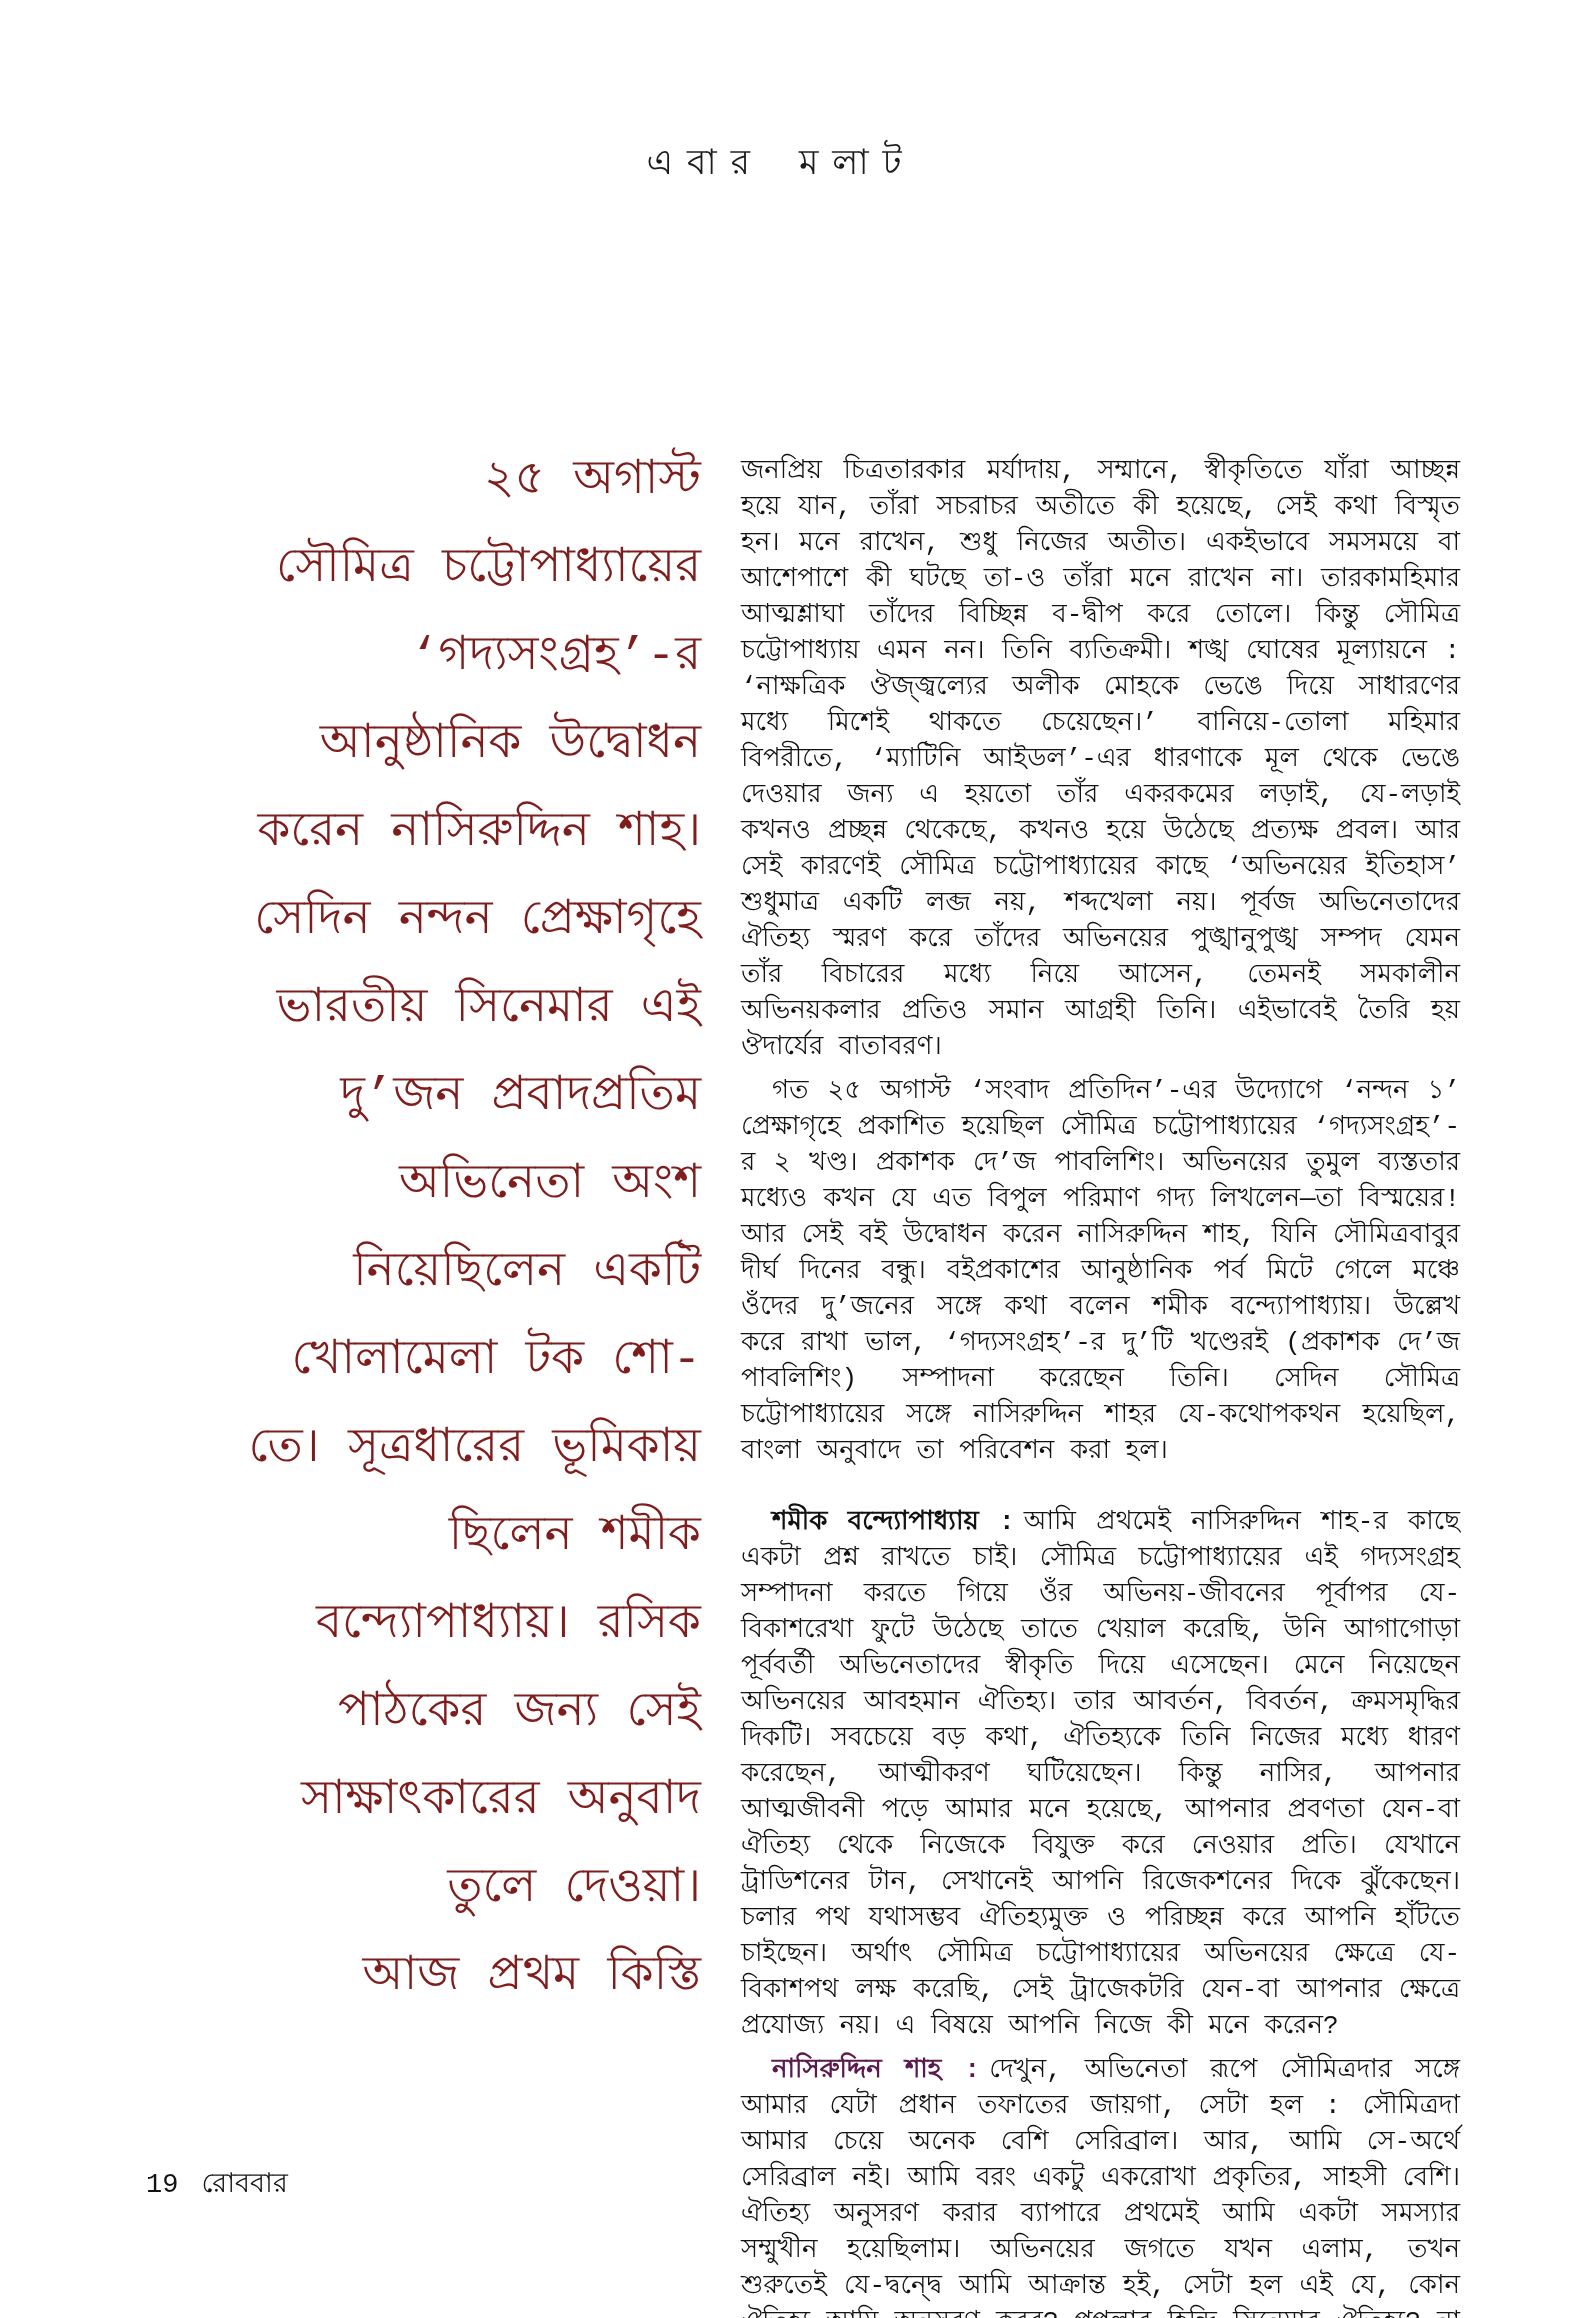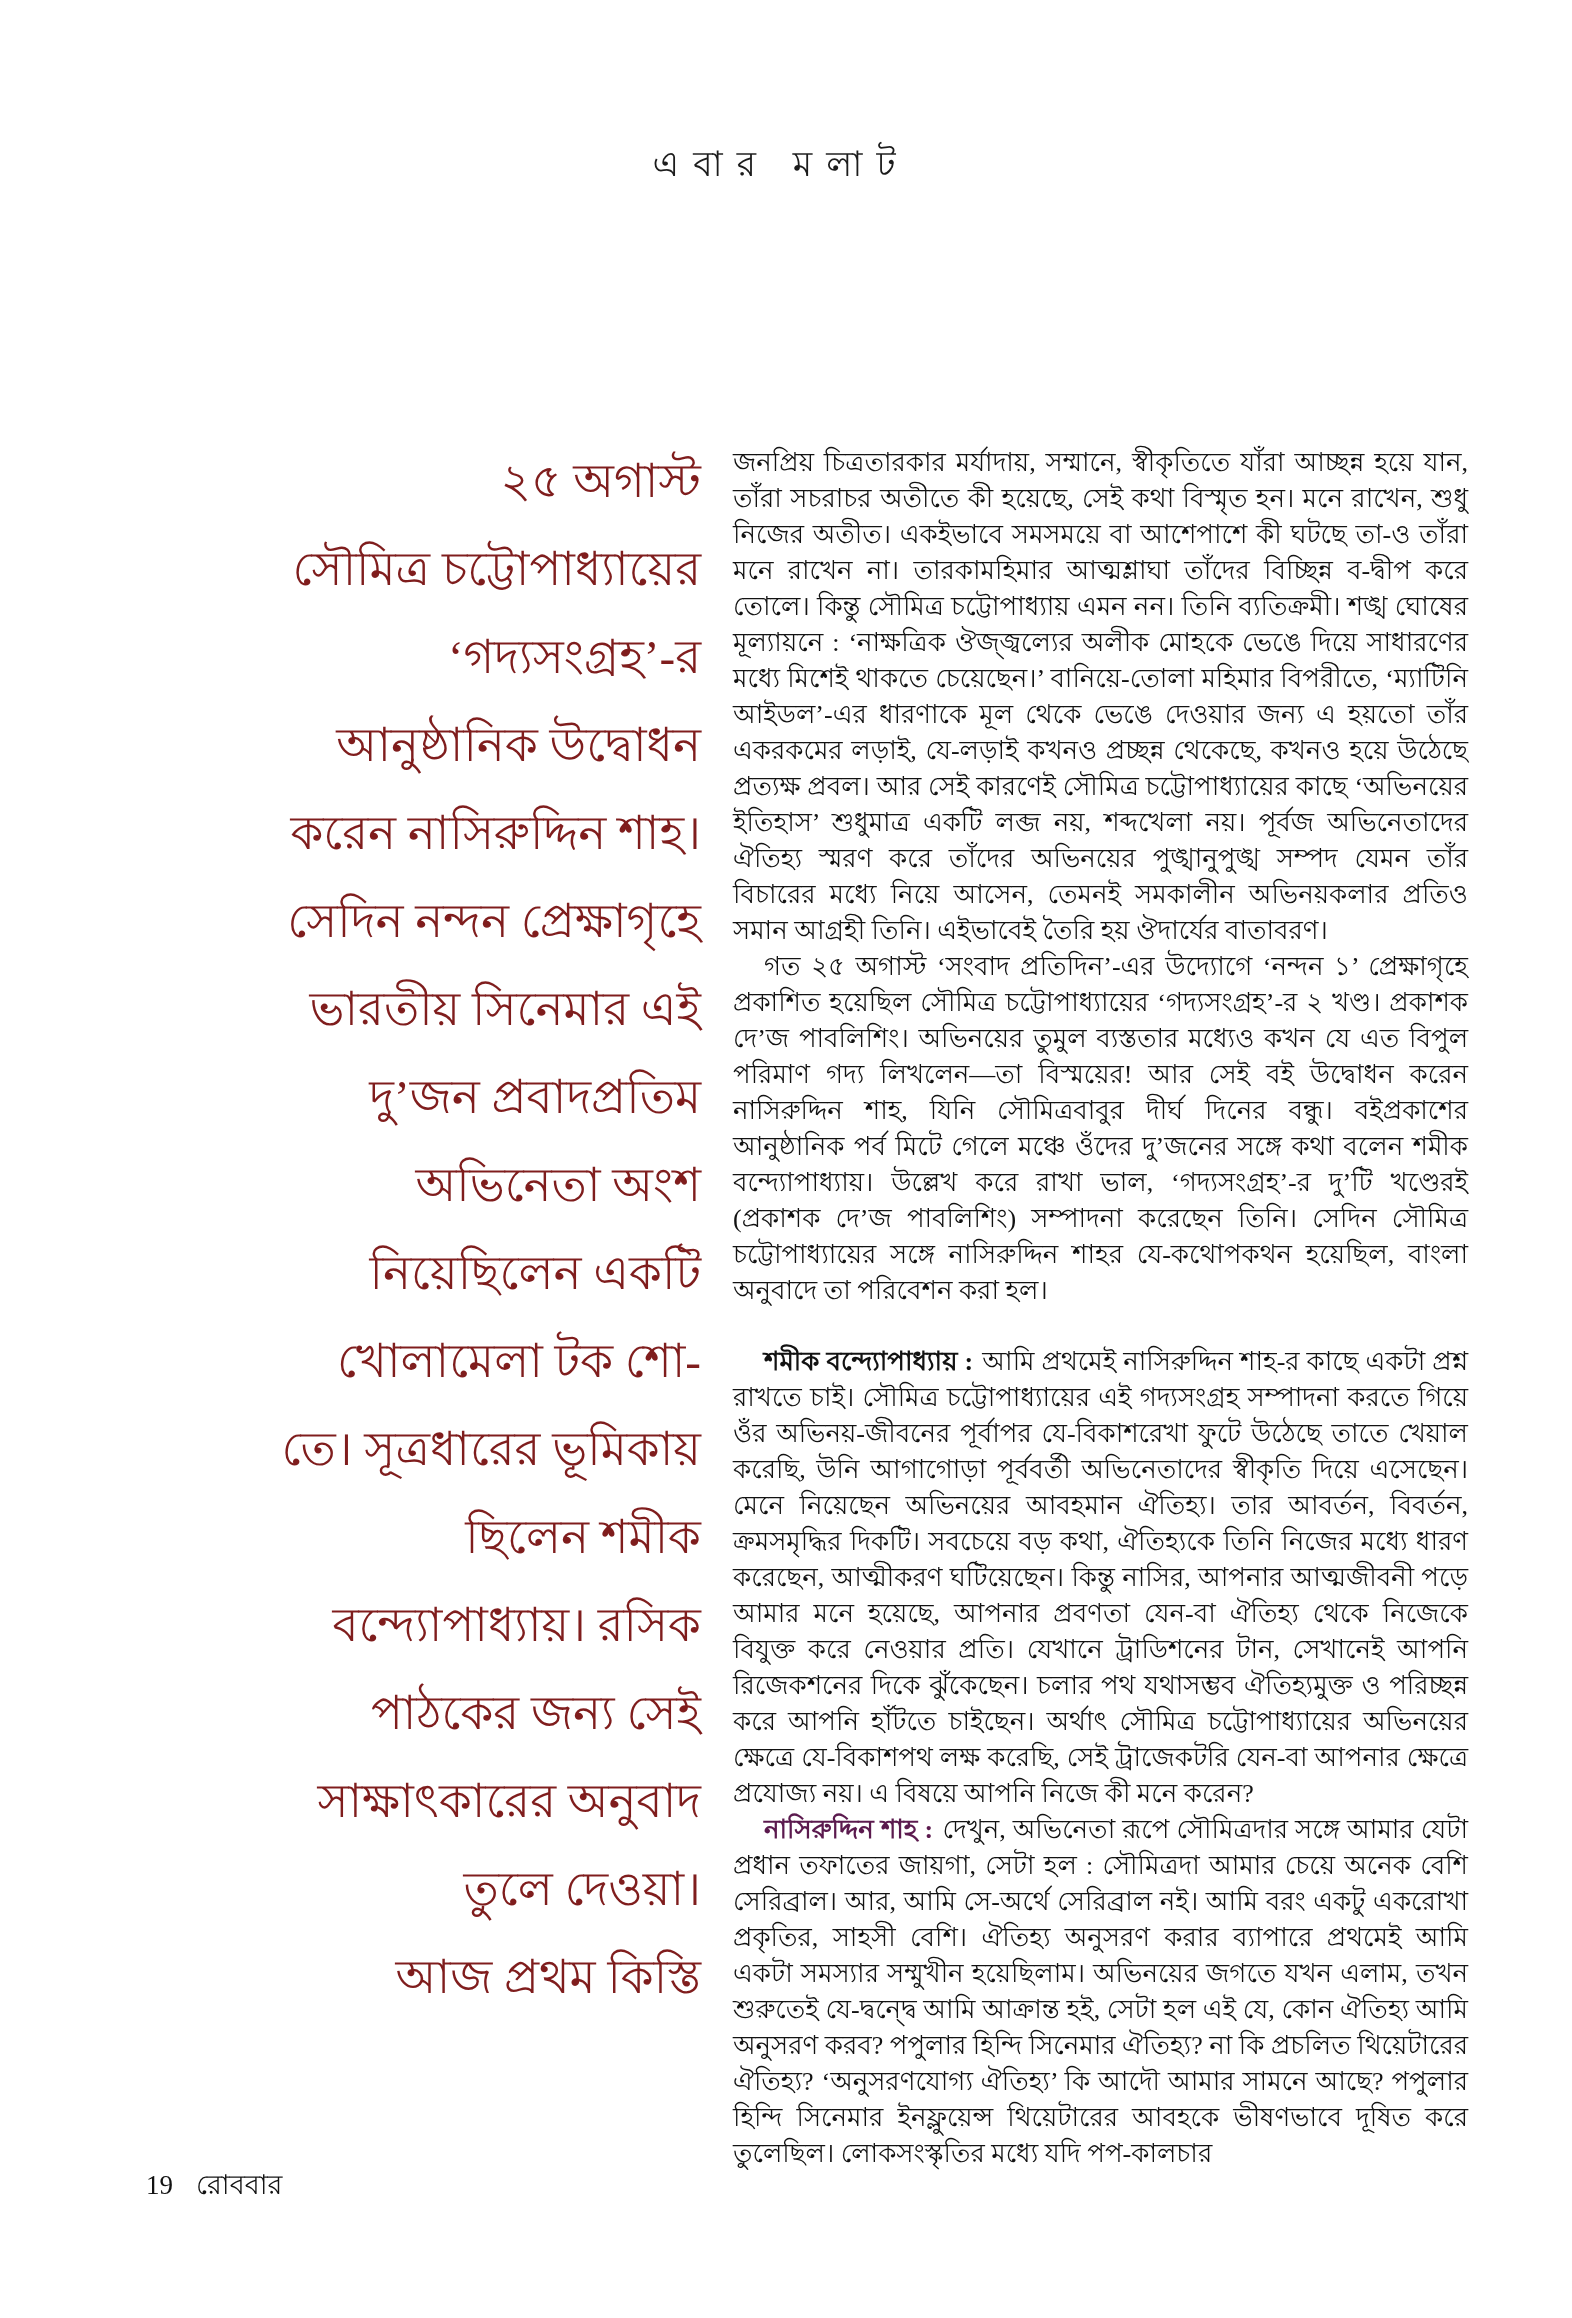--- a/index.html
+++ b/index.html
@@ -3,21 +3,21 @@
 <meta charset="utf-8">
 <style>
   :root { --accent:#5b1a4e; --ink:#141414; --paper:#ffffff; }
   html,body { margin:0; padding:0; background:#e8e8e8; }
   .page {
     position:relative;
     width:1573px; height:2319px;
     background:var(--paper);
     margin:0 auto;
     overflow:hidden;
-    font-family:Liberation Serif, serif;
+    font-family:Liberation Mono, monospace;
     color:var(--ink);
   }
   .masthead {
     position:absolute; left:92px; top:146px; width:1378px;
     text-align:center;
   }
   .section-label {
     font-size:35px; line-height:1.1;
     letter-spacing:14px;
     color:#1c1c1c;
@@ -34,21 +34,21 @@
     text-align:right;
     white-space:pre-line;
     color:#7f1d1d;
   }
   .article-column {
     position:absolute; left:733px; top:445px; width:735px;
     font-size:26px; line-height:36px;
     text-align:justify;
     color:#121212;
   }
-  .article-column p { margin:0; }
+  .article-column p { margin:8px; }
   .article-column p.indent { text-indent:31px; }
   .article-column p.gap-above { margin-top:35px; }
   .speaker { font-weight:700; margin-right:9.2px; }
   .speaker.maroon { color:var(--accent); }
   .footer {
     position:absolute; left:146px; top:2169px;
     font-size:27px; line-height:1.2; color:#121212;
   }
   .footer .magazine { margin-left:23px;text-align:right; }
 </style>

